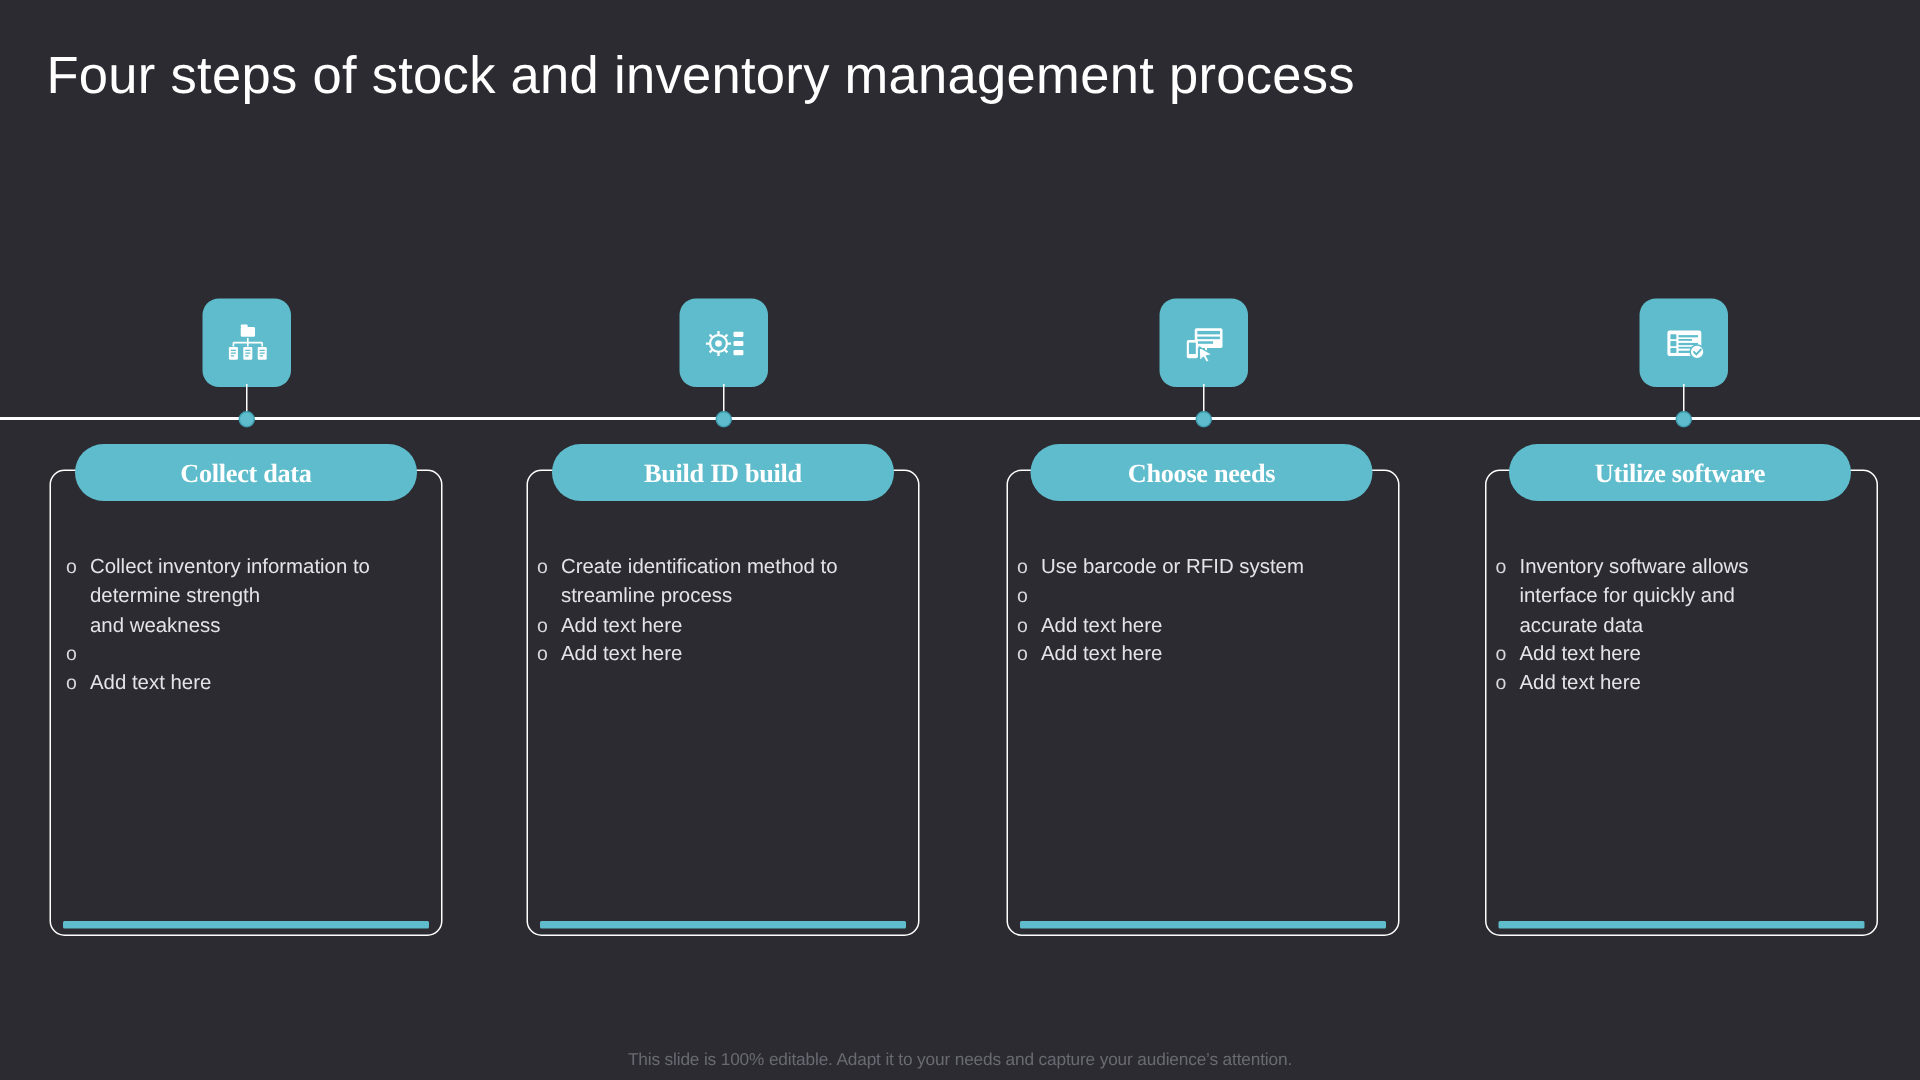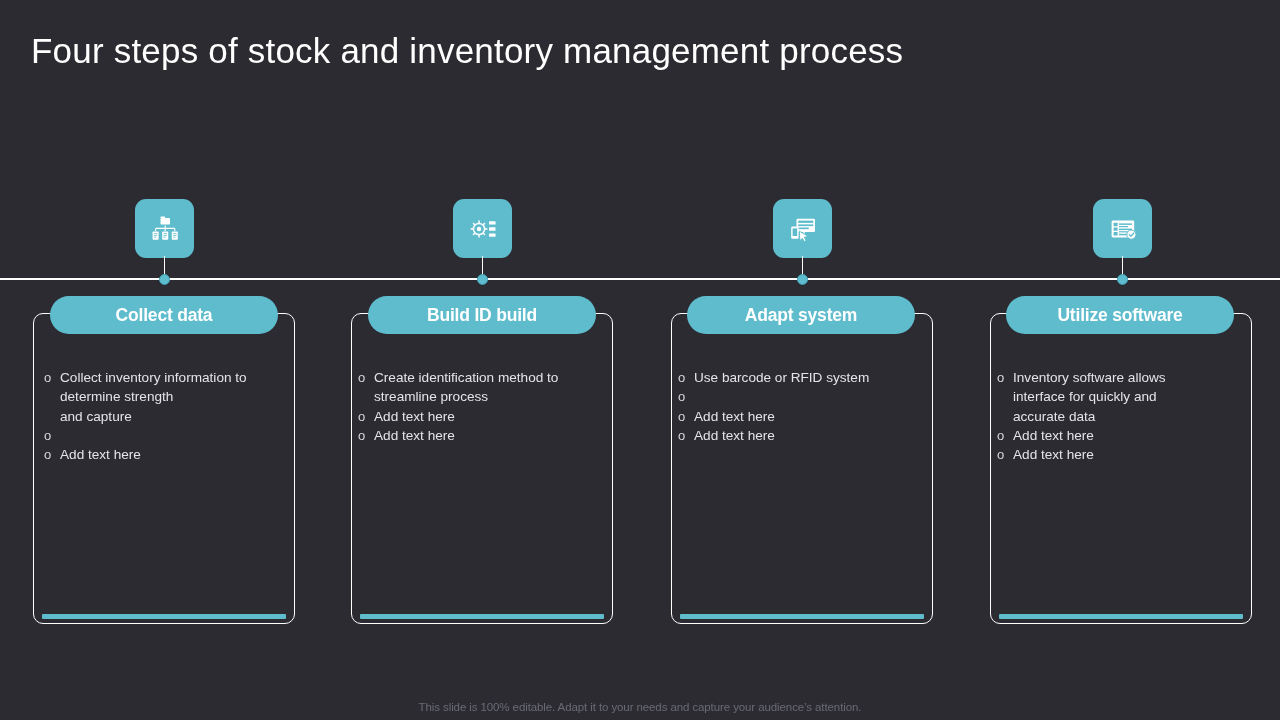--- a/index.html
+++ b/index.html
@@ -56,21 +56,21 @@
     border-radius:10px;
     background:transparent;
   }
   .card-accent {
     position:absolute; left:8px; right:8px; bottom:4px;
     height:5px; background:#5fbccc; border-radius:1px;
   }
   .pill {
     position:absolute; top:296px; height:38px;
     background:#5fbccc; border-radius:19px;
-    display:flex; align-items:center; justify-content:center;
+    display:flex; align-items:center; justify-content:center;font-family:Liberation Serif, serif;
   }
   .pill-label {
     color:#ffffff; font-size:17.5px; font-weight:bold;
     letter-spacing:-0.2px; white-space:nowrap;
   }
 
   .bullets {
     position:absolute; top:368px;
     list-style:none;
   }
@@ -199,32 +199,32 @@
     <div class="card-accent"></div>
   </div>
 
   <div class="pill" style="left:50px;   width:228px;">
     <span class="pill-label">Collect data</span>
   </div>
   <div class="pill" style="left:368px;  width:228px;">
     <span class="pill-label">Build ID build</span>
   </div>
   <div class="pill" style="left:687px;  width:228px;">
-    <span class="pill-label">Adapt system</span>
+    <span class="pill-label">Choose needs</span>
   </div>
   <div class="pill" style="left:1006px; width:228px;">
     <span class="pill-label">Utilize software</span>
   </div>
 
   <ul class="bullets" style="left:44px;   width:248px;">
     <li class="bullet-row">
       <span class="bullet-mark">o</span>
       <span class="bullet-text">Collect inventory  information to
 determine strength
-and capture</span>
+and weakness</span>
     </li>
     <li class="bullet-row">
       <span class="bullet-mark">o</span>
     </li>
     <li class="bullet-row">
       <span class="bullet-mark">o</span>
       <span class="bullet-text">Add text here</span>
     </li>
   </ul>
 

